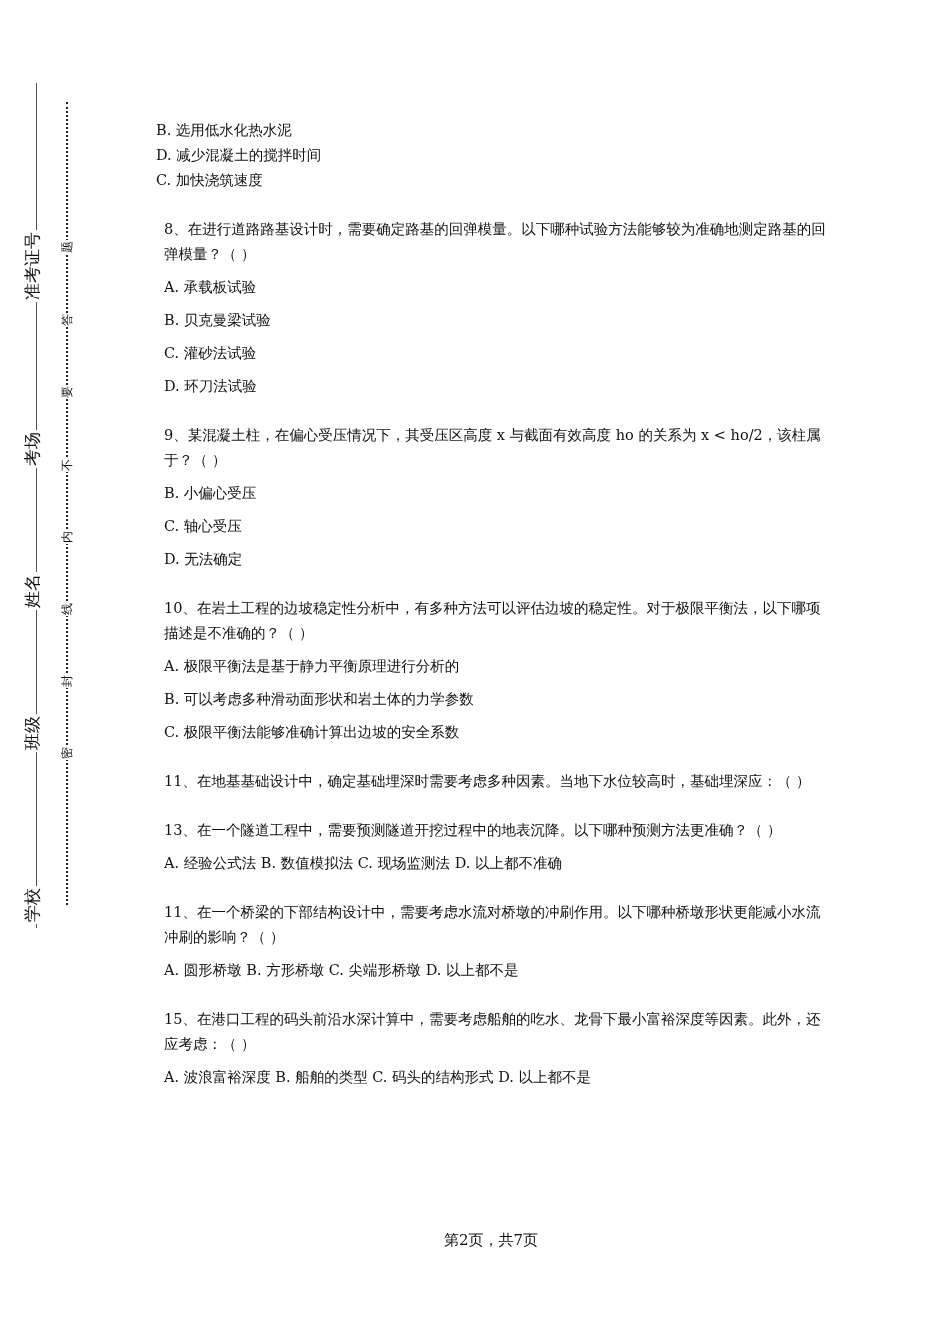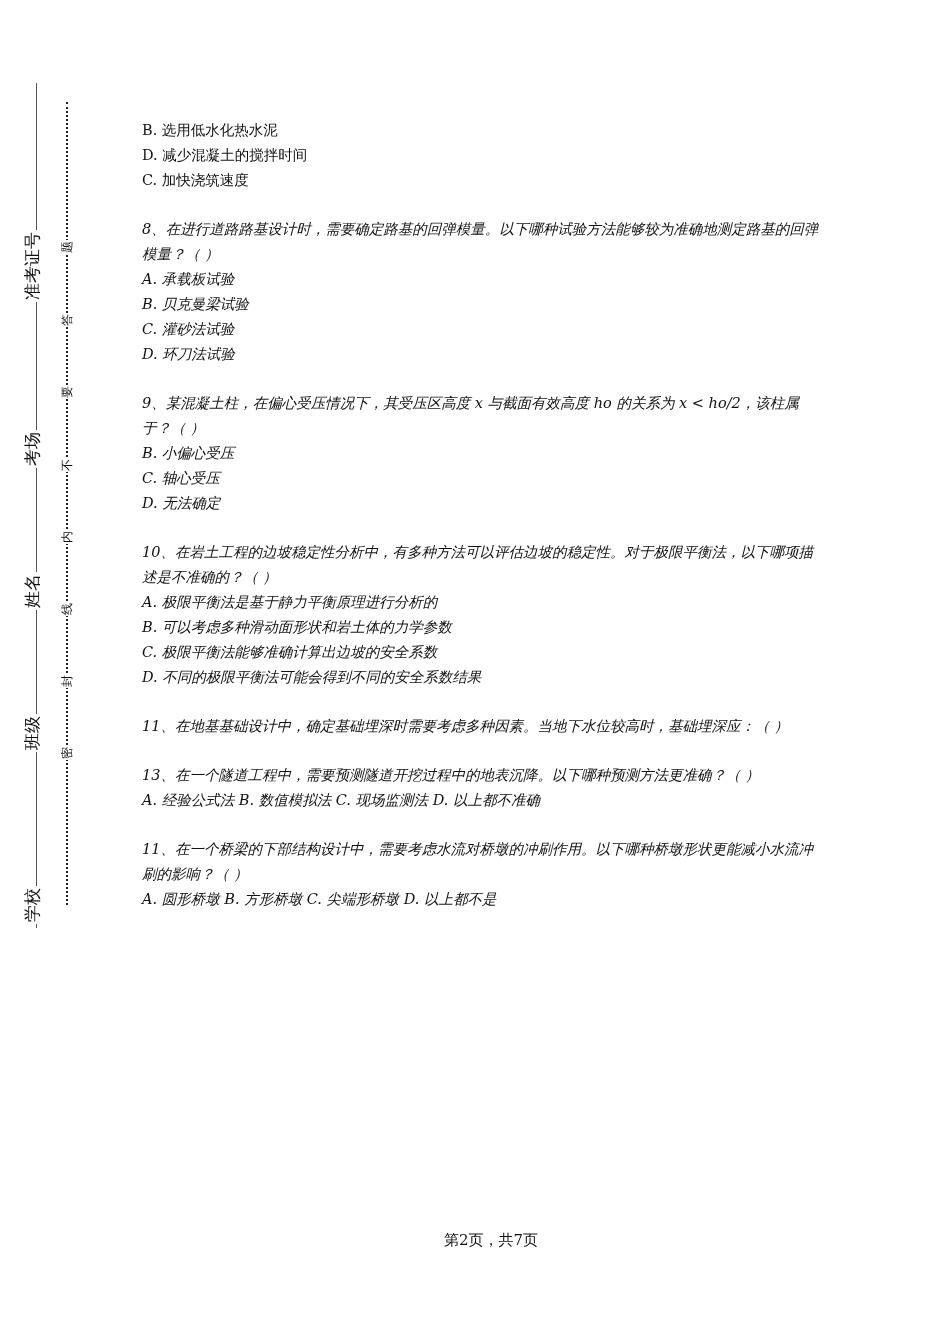--- a/index.html
+++ b/index.html
@@ -23,25 +23,25 @@
     font-size: 17px; white-space: nowrap; background: #fff; padding: 0 2px;
     line-height: 20px;
   }
   .dlabel {
     position: absolute; left: 60px;
     transform: rotate(-90deg); transform-origin: left top;
     font-size: 12px; white-space: nowrap; background: #fff; padding: 0 1px;
     line-height: 14px;
   }
   .content {
-    position: absolute; left: 142px; top: 118px; width: 680px;
+    position: absolute; left: 156px; top: 118px; width: 680px;
     font-size: 14.5px; line-height: 25px;
   }
   .q { margin-bottom: 24px; }
-  .q p { margin: 0; font-style: italic; }
+  .q p { margin: 8px; }
   .opt { margin: 0; }
   .top-opts { margin-bottom: 24px; }
   .footer {
     position: absolute; top: 1231px; left: 16px; width: 950px; text-align: center;
     font-size: 15px;
   }
 </style>
 </head>
 <body>
 
@@ -85,35 +85,38 @@
     <p class="opt">B. 小偏心受压</p>
     <p class="opt">C. 轴心受压</p>
     <p class="opt">D. 无法确定</p>
   </div>
 
   <div class="q">
     <p>10、在岩土工程的边坡稳定性分析中，有多种方法可以评估边坡的稳定性。对于极限平衡法，以下哪项描述是不准确的？（ ）</p>
     <p class="opt">A. 极限平衡法是基于静力平衡原理进行分析的</p>
     <p class="opt">B. 可以考虑多种滑动面形状和岩土体的力学参数</p>
     <p class="opt">C. 极限平衡法能够准确计算出边坡的安全系数</p>
-    <p class="opt">D. 不同的极限平衡法可能会得到不同的安全系数结果</p>
   </div>
 
   <div class="q">
     <p>11、在地基基础设计中，确定基础埋深时需要考虑多种因素。当地下水位较高时，基础埋深应：（ ）</p>
   </div>
 
   <div class="q">
   </div>
 
   <div class="q">
     <p>13、在一个隧道工程中，需要预测隧道开挖过程中的地表沉降。以下哪种预测方法更准确？（ ）</p>
     <p class="opt">A. 经验公式法 B. 数值模拟法 C. 现场监测法 D. 以上都不准确</p>
   </div>
 
   <div class="q">
     <p>11、在一个桥梁的下部结构设计中，需要考虑水流对桥墩的冲刷作用。以下哪种桥墩形状更能减小水流冲刷的影响？（ ）</p>
     <p class="opt">A. 圆形桥墩 B. 方形桥墩 C. 尖端形桥墩 D. 以上都不是</p>
   </div>
 
+  <div class="q">
+    <p>15、在港口工程的码头前沿水深计算中，需要考虑船舶的吃水、龙骨下最小富裕深度等因素。此外，还应考虑：（ ）</p>
+    <p class="opt">A. 波浪富裕深度 B. 船舶的类型 C. 码头的结构形式 D. 以上都不是</p>
+  </div>
 </div>
 
 <div class="footer">第2页，共7页</div>
 
 </body></html>

